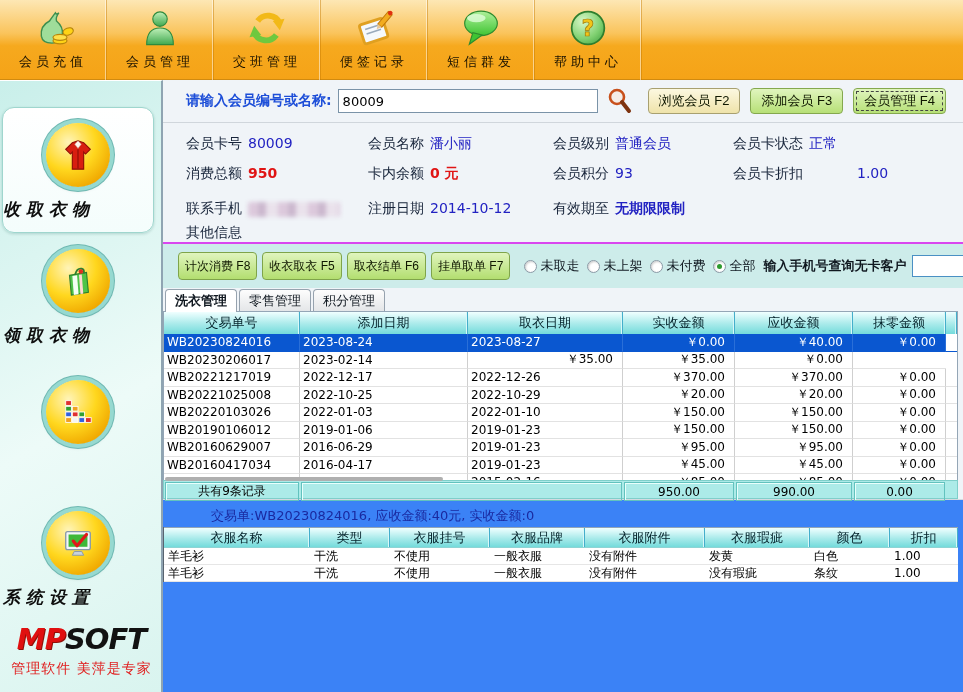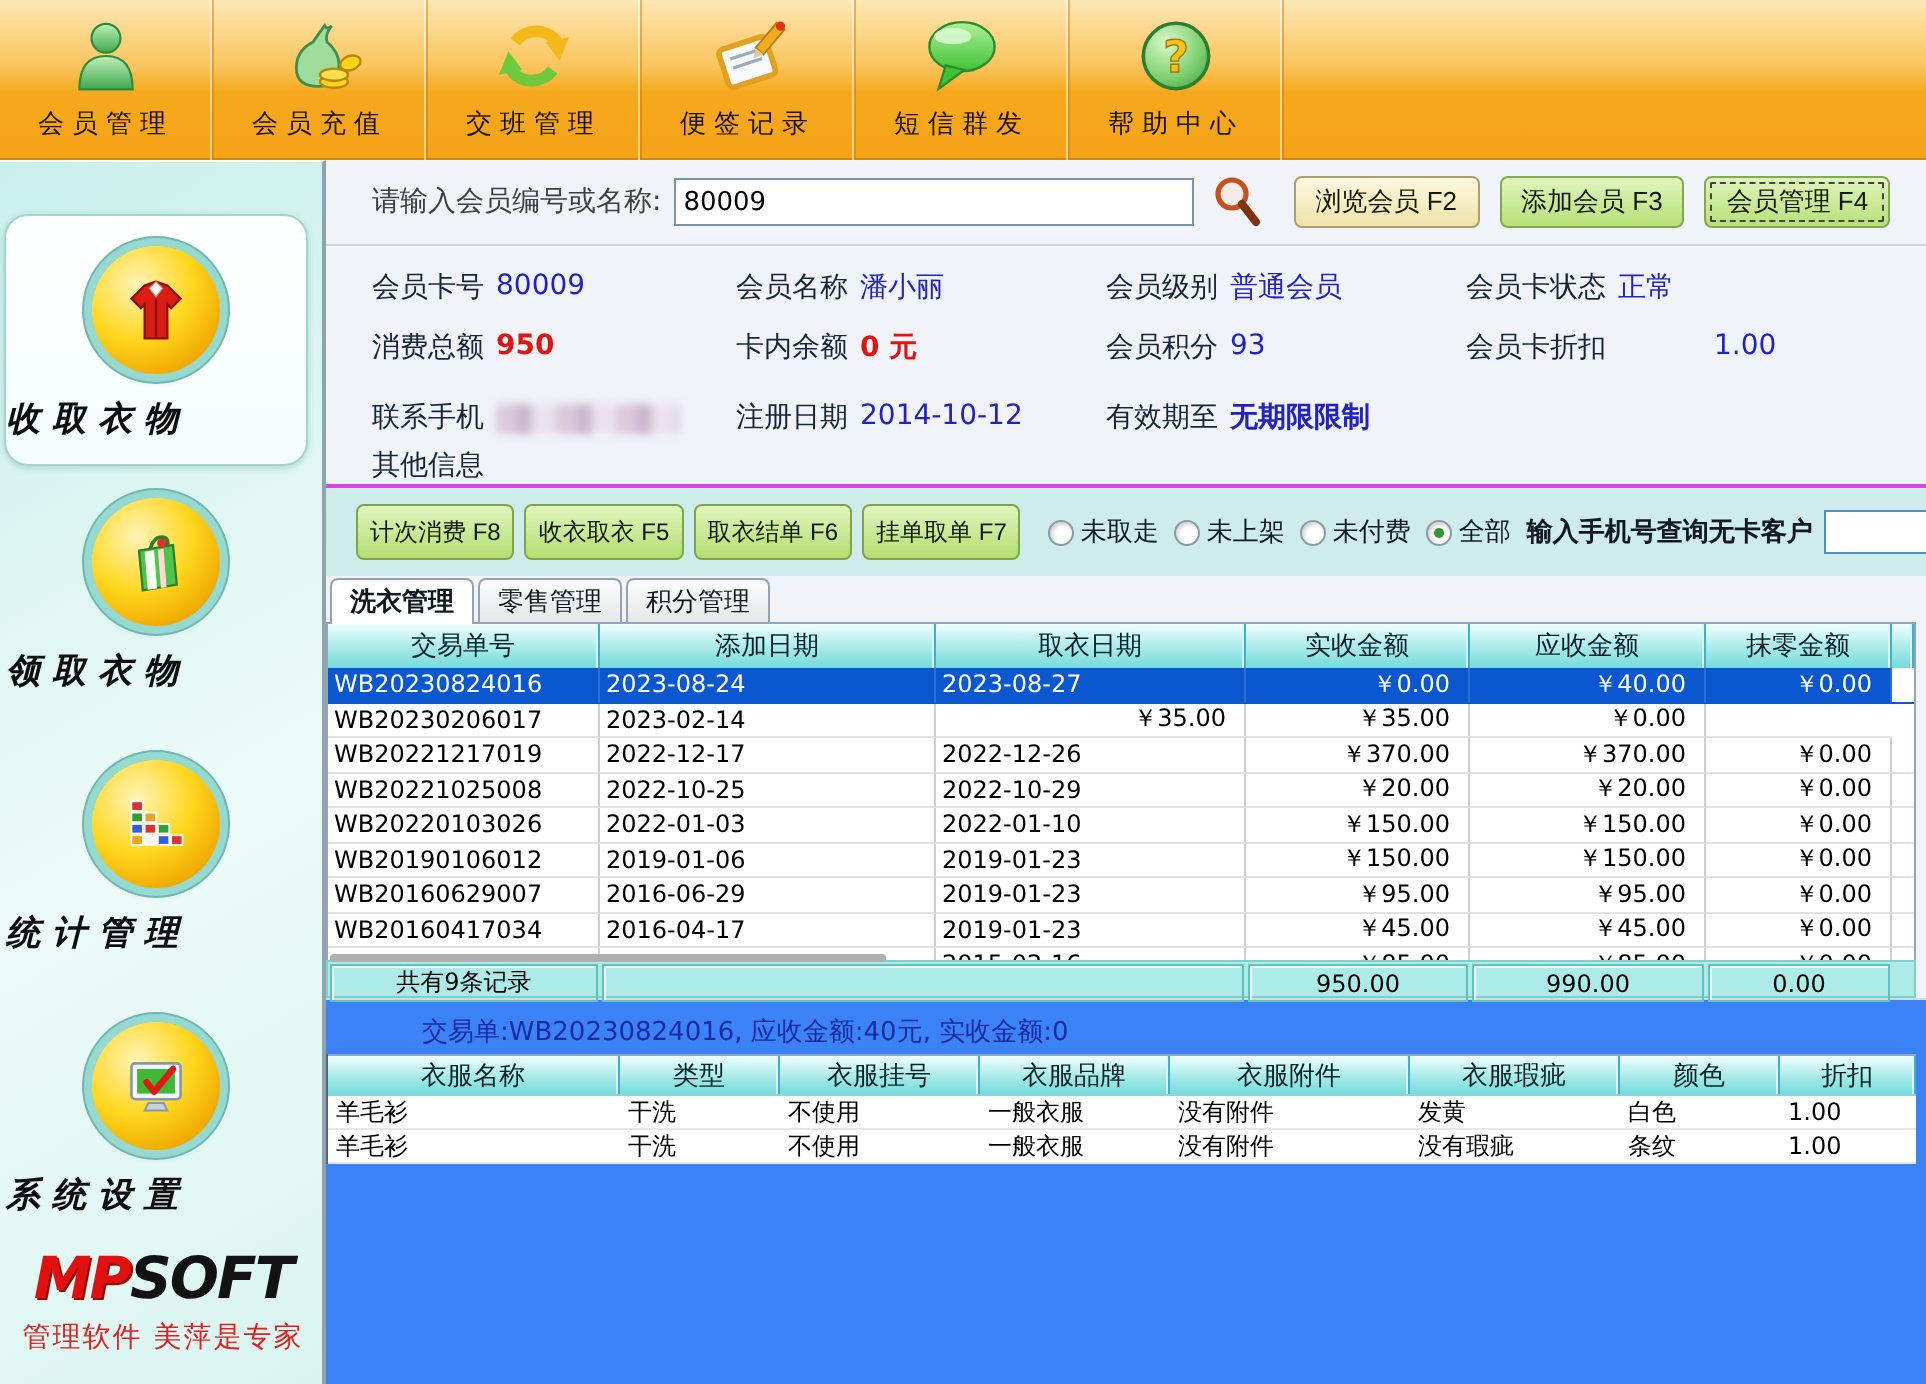--- a/index.html
+++ b/index.html
@@ -35,21 +35,21 @@
   .logo-mp { color:#E01010; text-shadow:1px 1px 0 #901008; }
   .logo-soft { color:#121212; }
   .logo-tag { font-size:14px; color:#E02020; margin-top:6px; letter-spacing:1px; white-space:nowrap; }
 
   
   .main { position:absolute; left:163px; top:80px; width:800px; height:612px; background:#F0F4F8; }
 
   
   .search-row { position:absolute; left:0; top:0; width:800px; height:43px; border-bottom:1px solid #D0D6DC;
     display:flex; align-items:center; }
-  .search-label { font-size:14px; color:#404040; margin-left:23px; white-space:nowrap; }
+  .search-label { font-size:14px; color:#1d4ed8; margin-left:23px; white-space:nowrap;font-weight:bold; }
   .search-input { width:260px; height:24px; margin-left:6px; border:1px solid #7A93A8; background:#fff;
     font-size:13px; padding:0 4px; color:#000; font-family:"DejaVu Sans",sans-serif; }
   .mag { width:28px; height:28px; margin-left:8px; cursor:pointer; }
   .btn { height:26px; border-radius:4px; font-size:13px; color:#101800; padding:0 10px; cursor:pointer;
     white-space:nowrap; display:inline-flex; align-items:center; }
   .btn-cream { background:linear-gradient(#FCF8E0,#EFE3AA); border:1px solid #A8A070; margin-left:14px; }
   .btn-green { background:linear-gradient(#E0F5BE,#B7E077); border:1px solid #84A84E; margin-left:10px; }
   .btn-focus { outline:1px dashed #444; outline-offset:-4px; }
 
   
@@ -128,43 +128,43 @@
     border-bottom:1px solid #E6E6E6; overflow:hidden; white-space:nowrap; }
 </style>
 </head>
 <body>
 
 <div id="window">
 
   <div class="toolbar">
     <div class="tb-btn">
       <span class="ticon">
+        <svg width="42" height="42" viewBox="0 0 36 36">
+          <path d="M20 5 Q17 9 15 12 Q7 16 8 25 Q9 31 17 31 Q25 31 26 24 Q27 17 21 12 Q20 9 23 5 Q21 7 20 5 Z" fill="#9FDD9A" stroke="#3E8E4E" stroke-width="1.2"></path>
+          <ellipse cx="24" cy="29" rx="6" ry="2.6" fill="#FFD316" stroke="#B8860B"></ellipse>
+          <ellipse cx="24" cy="26" rx="6" ry="2.6" fill="#FFE04A" stroke="#B8860B"></ellipse>
+          <ellipse cx="31" cy="21" rx="4.5" ry="3" fill="#FFD316" stroke="#B8860B" transform="rotate(-20 31 21)"></ellipse>
+          </svg>
+      </span>
+      <span class="tlabel">会员充值</span>
+    </div>
+    <div class="tb-btn">
+      <span class="ticon">
         <svg width="40" height="40" viewBox="0 0 36 36">
             <defs>
               <linearGradient id="gp" x1="0" y1="0" x2="0" y2="1">
                 <stop offset="0" stop-color="#BFF0B8"></stop>
                 <stop offset="1" stop-color="#3FA84F"></stop>
               </linearGradient>
             </defs>
           <circle cx="18" cy="10" r="6.5" fill="url(#gp)" stroke="#2E8A3E"></circle>
           <path d="M6 33 Q6 18 18 18 Q30 18 30 33 Z" fill="url(#gp)" stroke="#2E8A3E"></path>
           </svg>
       </span>
       <span class="tlabel">会员管理</span>
-    </div>
-    <div class="tb-btn">
-      <span class="ticon">
-        <svg width="42" height="42" viewBox="0 0 36 36">
-          <path d="M20 5 Q17 9 15 12 Q7 16 8 25 Q9 31 17 31 Q25 31 26 24 Q27 17 21 12 Q20 9 23 5 Q21 7 20 5 Z" fill="#9FDD9A" stroke="#3E8E4E" stroke-width="1.2"></path>
-          <ellipse cx="24" cy="29" rx="6" ry="2.6" fill="#FFD316" stroke="#B8860B"></ellipse>
-          <ellipse cx="24" cy="26" rx="6" ry="2.6" fill="#FFE04A" stroke="#B8860B"></ellipse>
-          <ellipse cx="31" cy="21" rx="4.5" ry="3" fill="#FFD316" stroke="#B8860B" transform="rotate(-20 31 21)"></ellipse>
-          </svg>
-      </span>
-      <span class="tlabel">会员充值</span>
     </div>
     <div class="tb-btn">
       <span class="ticon">
         <svg width="42" height="42" viewBox="0 0 36 36">
           <path d="M10 12 A11 11 0 0 1 29 14" fill="none" stroke="#F2B918" stroke-width="5"></path>
           <path d="M33 10 L29 20 L23 12 Z" fill="#F2B918"></path>
           <path d="M26 24 A11 11 0 0 1 7 22" fill="none" stroke="#6FC83E" stroke-width="5"></path>
           <path d="M3 26 L7 16 L13 24 Z" fill="#6FC83E"></path>
           </svg>
       </span>
@@ -254,21 +254,20 @@
               <rect x="5" y="24" width="6" height="5" fill="#F0A020"></rect>
           <rect x="12" y="12" width="6" height="5" fill="#F0A020"></rect>
               <rect x="12" y="18" width="6" height="5" fill="#E03030"></rect>
           <rect x="12" y="24" width="6" height="5" fill="#F4F4F4"></rect>
           <rect x="19" y="18" width="6" height="5" fill="#30A030"></rect>
               <rect x="19" y="24" width="6" height="5" fill="#3060E0"></rect>
           <rect x="26" y="24" width="6" height="5" fill="#E03030"></rect>
             </g>
           </svg>
       </div>
-      <div class="slabel">统计管理</div>
     </div>
     <div class="side-item" style="top:430px;">
       <div class="coin">
         <svg width="34" height="34" viewBox="0 0 36 36">
           <rect x="5" y="6" width="26" height="19" rx="2" fill="#F2F6FA" stroke="#8898A8" stroke-width="1.4"></rect>
           <rect x="8" y="9" width="20" height="13" fill="#3FB838"></rect>
           <path d="M14 27 L22 27 L24 31 L12 31 Z" fill="#C8D2DC" stroke="#8898A8"></path>
           <path d="M13 16 L17 21 L27 9" fill="none" stroke="#E01818" stroke-width="3.4" stroke-linecap="round" stroke-linejoin="round"></path>
           </svg>
       </div>

